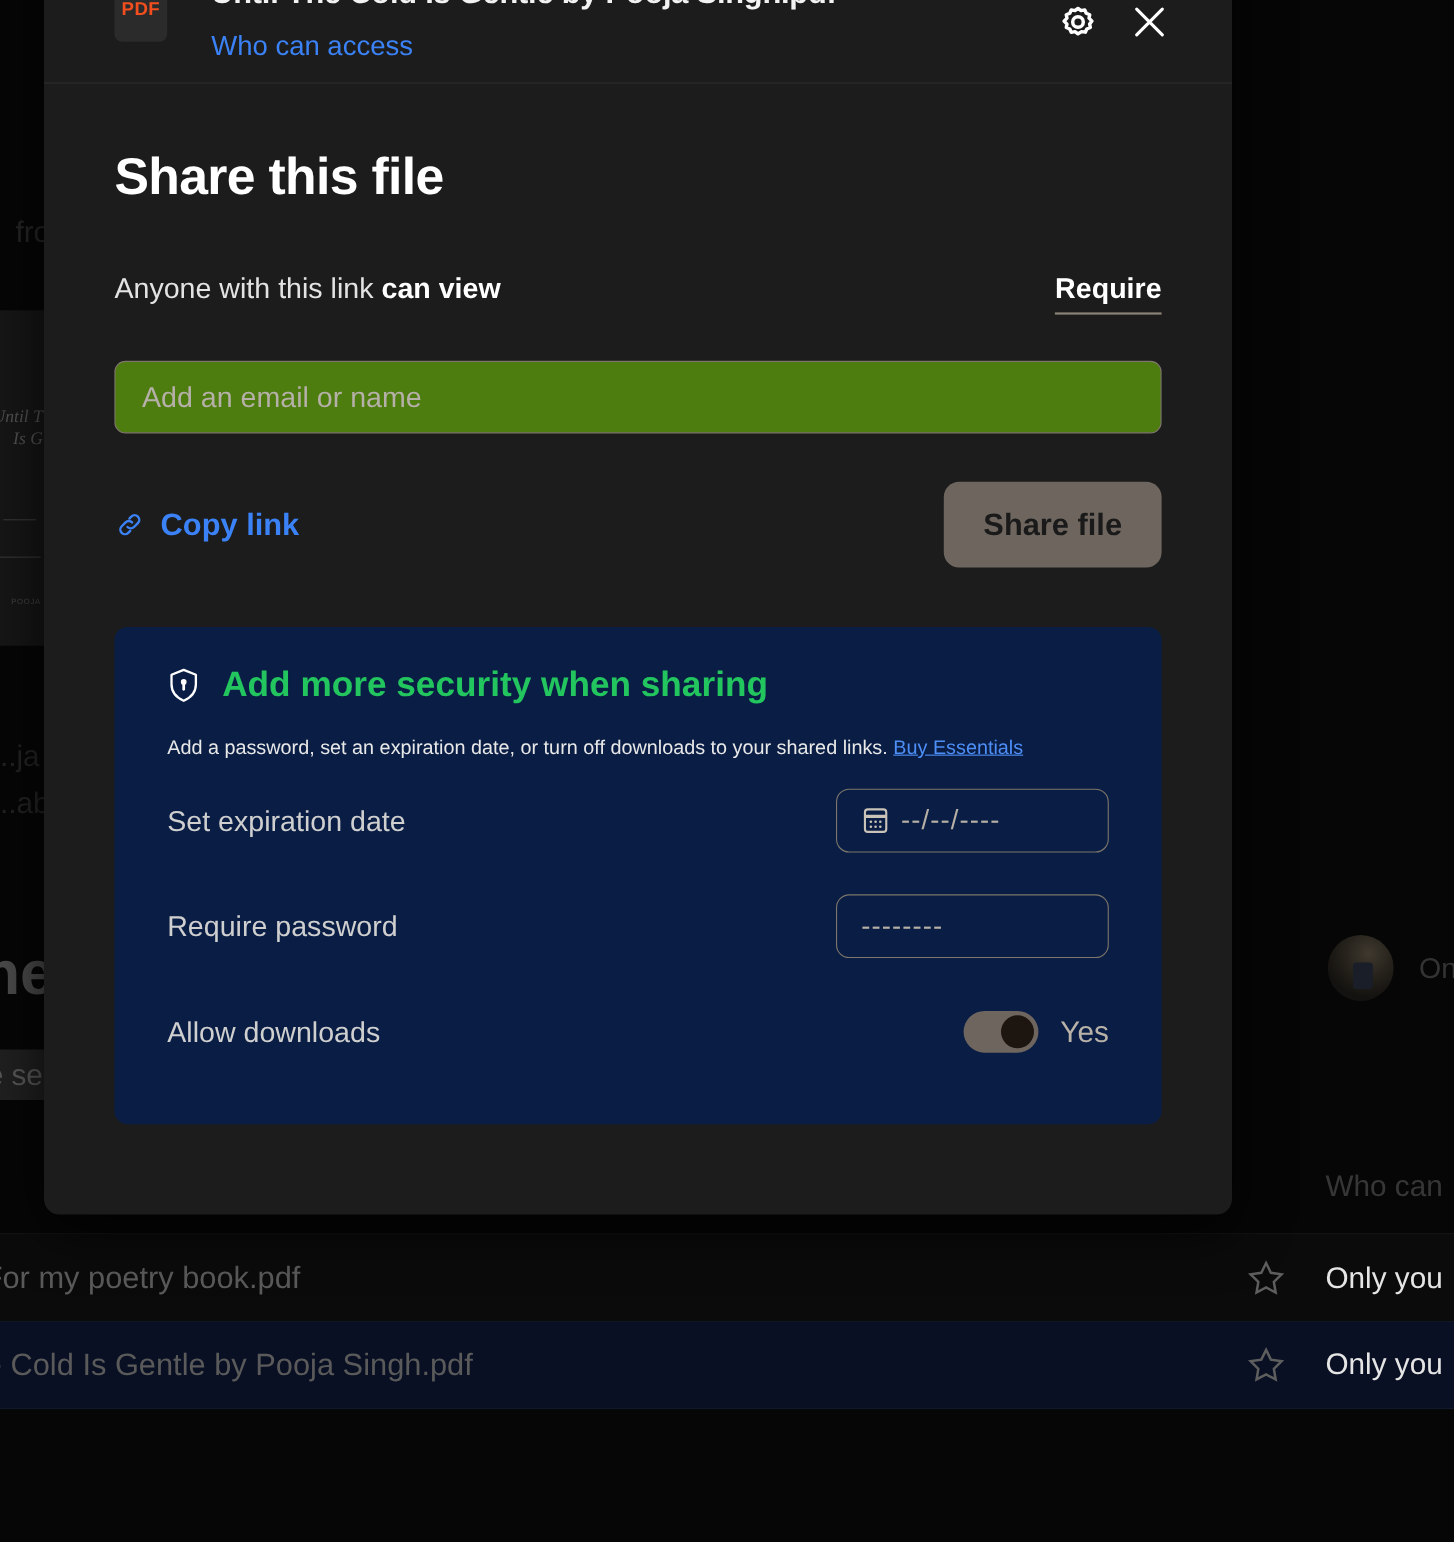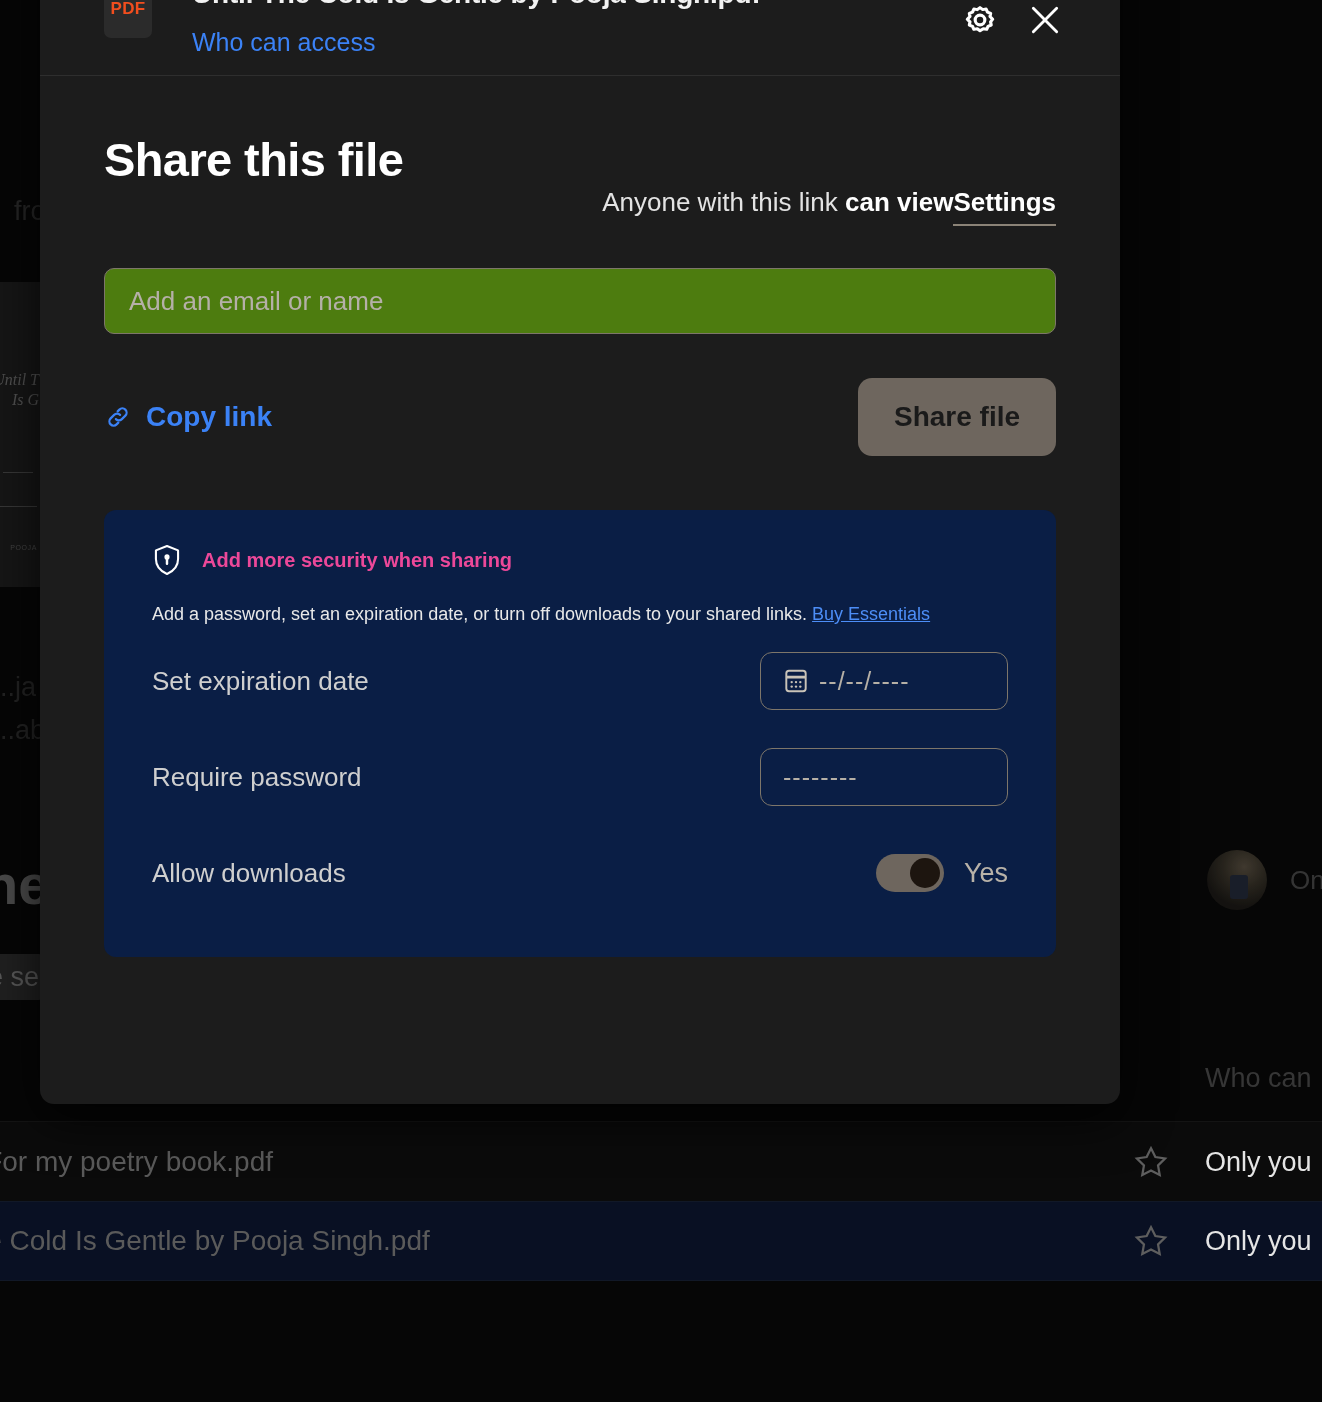--- a/index.html
+++ b/index.html
@@ -241,23 +241,24 @@
 
   #share-title {
     margin-top: 56px;
     font-size: 47px;
     font-weight: 700;
     color: #ffffff;
     letter-spacing: -0.6px;
   }
 
   #link-row {
+    margin-top: 60px;
     display: flex;
     align-items: baseline;
-    justify-content: flex-end;
+    justify-content: space-between;
   }
   #link-status {
     font-size: 26px;
     color: #e3e3e3;
   }
   #link-status b { font-weight: 700; color: #ffffff; }
 
   #settings-link {
     font-size: 26px;
     font-weight: 700;
@@ -323,23 +324,23 @@
     padding: 34px 48px 40px 48px;
   }
 
   #sec-head {
     display: flex;
     align-items: center;
     gap: 20px;
   }
   #sec-head .shield { width: 30px; height: 32px; color: #ffffff; display: block; }
   #sec-head-title {
-    font-size: 20px;
-    font-weight: 700;
-    color: #ec4899;
+    font-size: 32px;
+    font-weight: 700;
+    color: #22c55e;
   }
 
   #sec-desc {
     margin-top: 24px;
     font-size: 18px;
     line-height: 1.63;
     color: #e8e8e8;
     max-width: 870px;
   }
   #buy-essentials {
@@ -473,21 +474,21 @@
       </svg>
     </div>
   </div>
 
   <div id="modal-body">
 
     <h1 id="share-title">Share this file</h1>
 
     <div id="link-row">
       <div id="link-status"><span>Anyone with this link </span><b>can view</b></div>
-      <div id="settings-link">Settings</div>
+      <div id="settings-link">Require</div>
     </div>
 
     <input id="email-input" type="text" placeholder="Add an email or name" style="">
 
     <div id="action-row">
       <div id="copy-link">
         <svg class="ic" viewBox="0 0 24 24" fill="none" stroke="currentColor" stroke-width="1.9" stroke-linecap="round">
           <path d="M10.2 13.8a3.6 3.6 0 0 0 5.1 0l3-3a3.6 3.6 0 0 0-5.1-5.1l-1.5 1.5"></path>
           <path d="M13.8 10.2a3.6 3.6 0 0 0-5.1 0l-3 3a3.6 3.6 0 0 0 5.1 5.1l1.5-1.5"></path>
         </svg>

